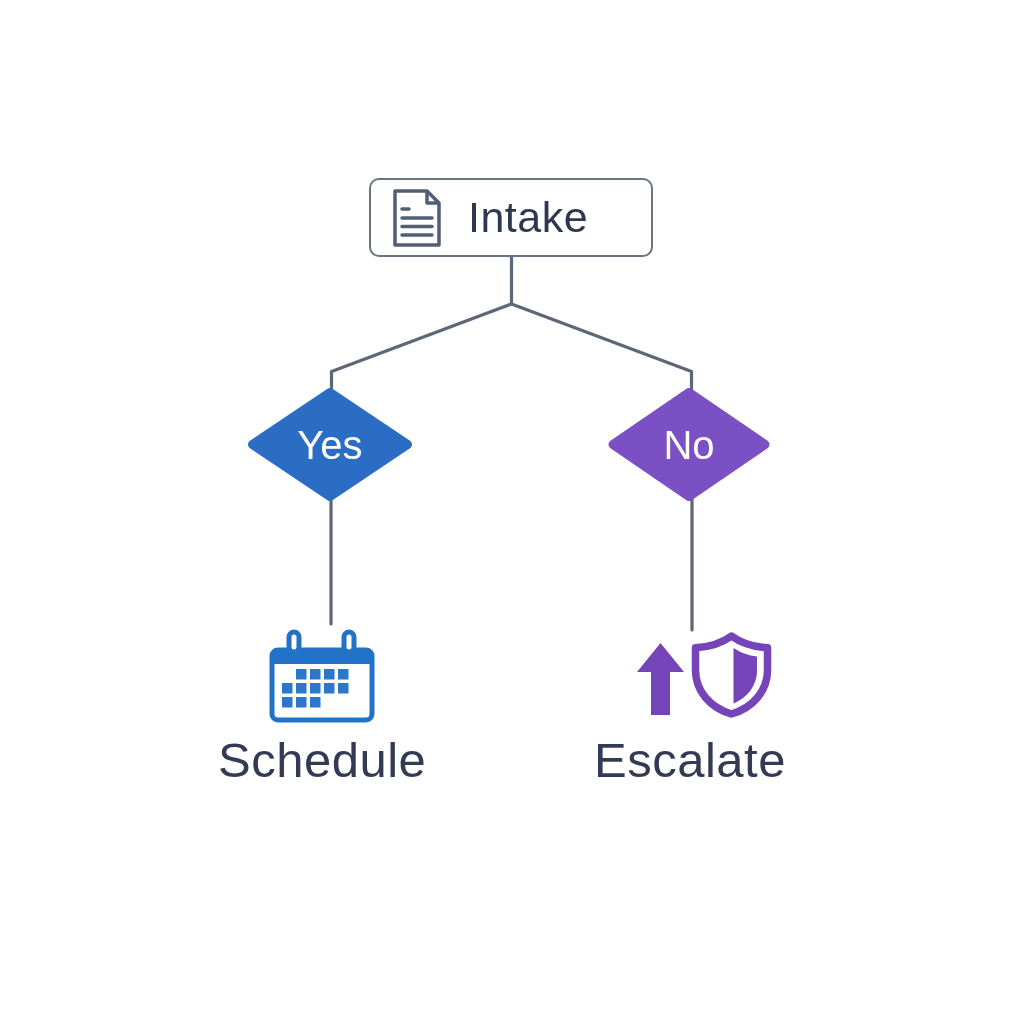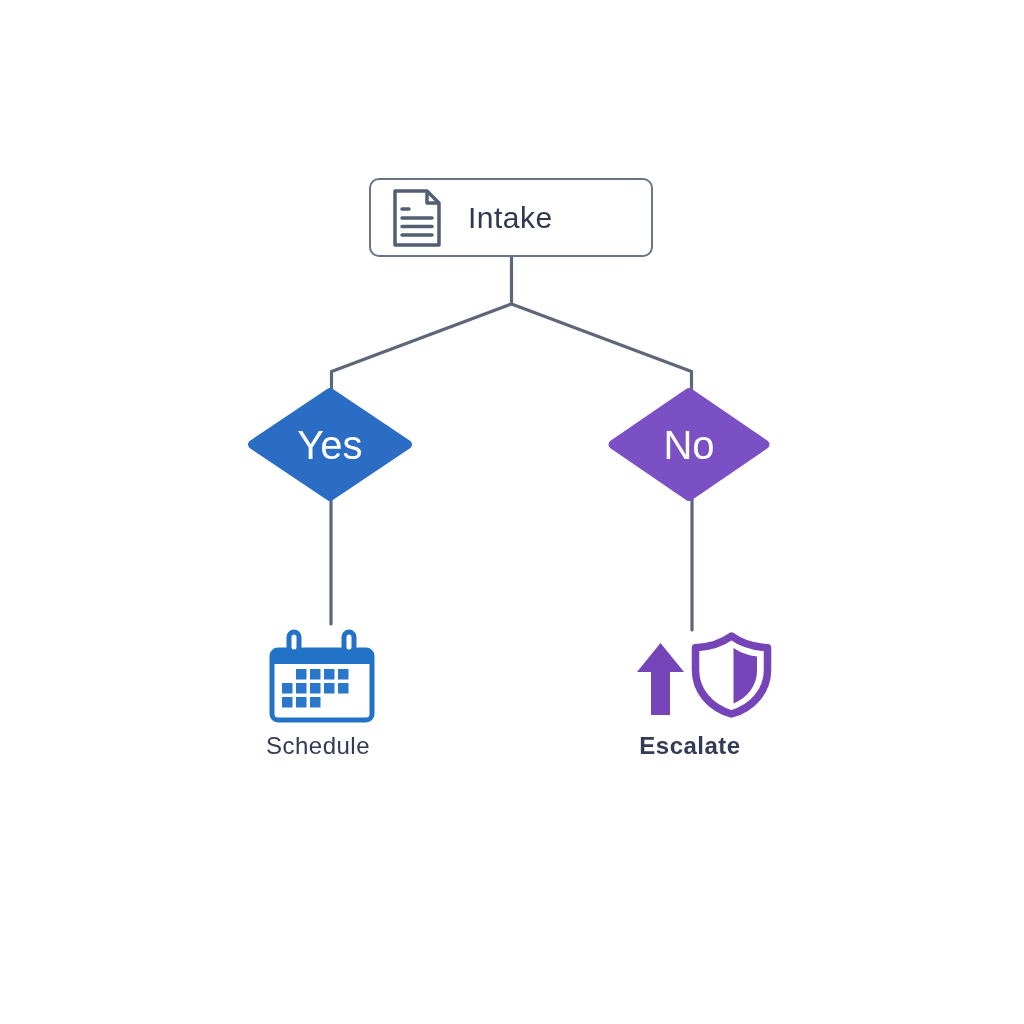--- a/index.html
+++ b/index.html
@@ -28,21 +28,21 @@
     border: 2.5px solid #6b7484;
     border-radius: 10px;
     background: #ffffff;
     box-sizing: border-box;
     display: flex;
     align-items: center;
     padding-left: 17px;
   }
   .intake-label {
     margin-left: 22px;
-    font-size: 30px;
+    font-size: 43px;
     color: #2e3851;
     letter-spacing: 0.5px;
   }
   
   .diamond-svg { position: absolute; }
   .diamond-label {
     position: absolute;
     color: #ffffff;
     font-size: 40px;
     text-align: center;
@@ -53,27 +53,27 @@
   
   .calendar-wrap { position: absolute; left: 269px; top: 629px; }
   .escalate-wrap {
     position: absolute; left: 637px; top: 632px;
     display: flex; align-items: flex-end;
   }
   .escalate-arrow { margin-right: 5px; margin-bottom: 3px; }
   
   .action-label {
     position: absolute;
-    font-size: 24px;
+    font-size: 49px;
     color: #333b54;
     text-align: center;
     letter-spacing: 0.5px;
   }
   .schedule-label { left: 218px; top: 732px; width: 200px; }
-  .escalate-label { left: 590px; top: 732px; width: 200px; font-weight: bold; }
+  .escalate-label { left: 590px; top: 732px; width: 200px; }
 </style>
 </head>
 <body>
 
 <div class="canvas">
 
   <svg class="connectors" viewBox="0 0 1024 1024" fill="none">
     <path d="M511.5 257 V304 M511.5 304 L331.5 371.5 M331.5 371.5 V392
              M511.5 304 L691.5 371.5 M691.5 371.5 V392
              M331 499 V624 M692 499 V630" stroke="#5e6778" stroke-width="3.2" stroke-linecap="round" stroke-linejoin="round"></path>

